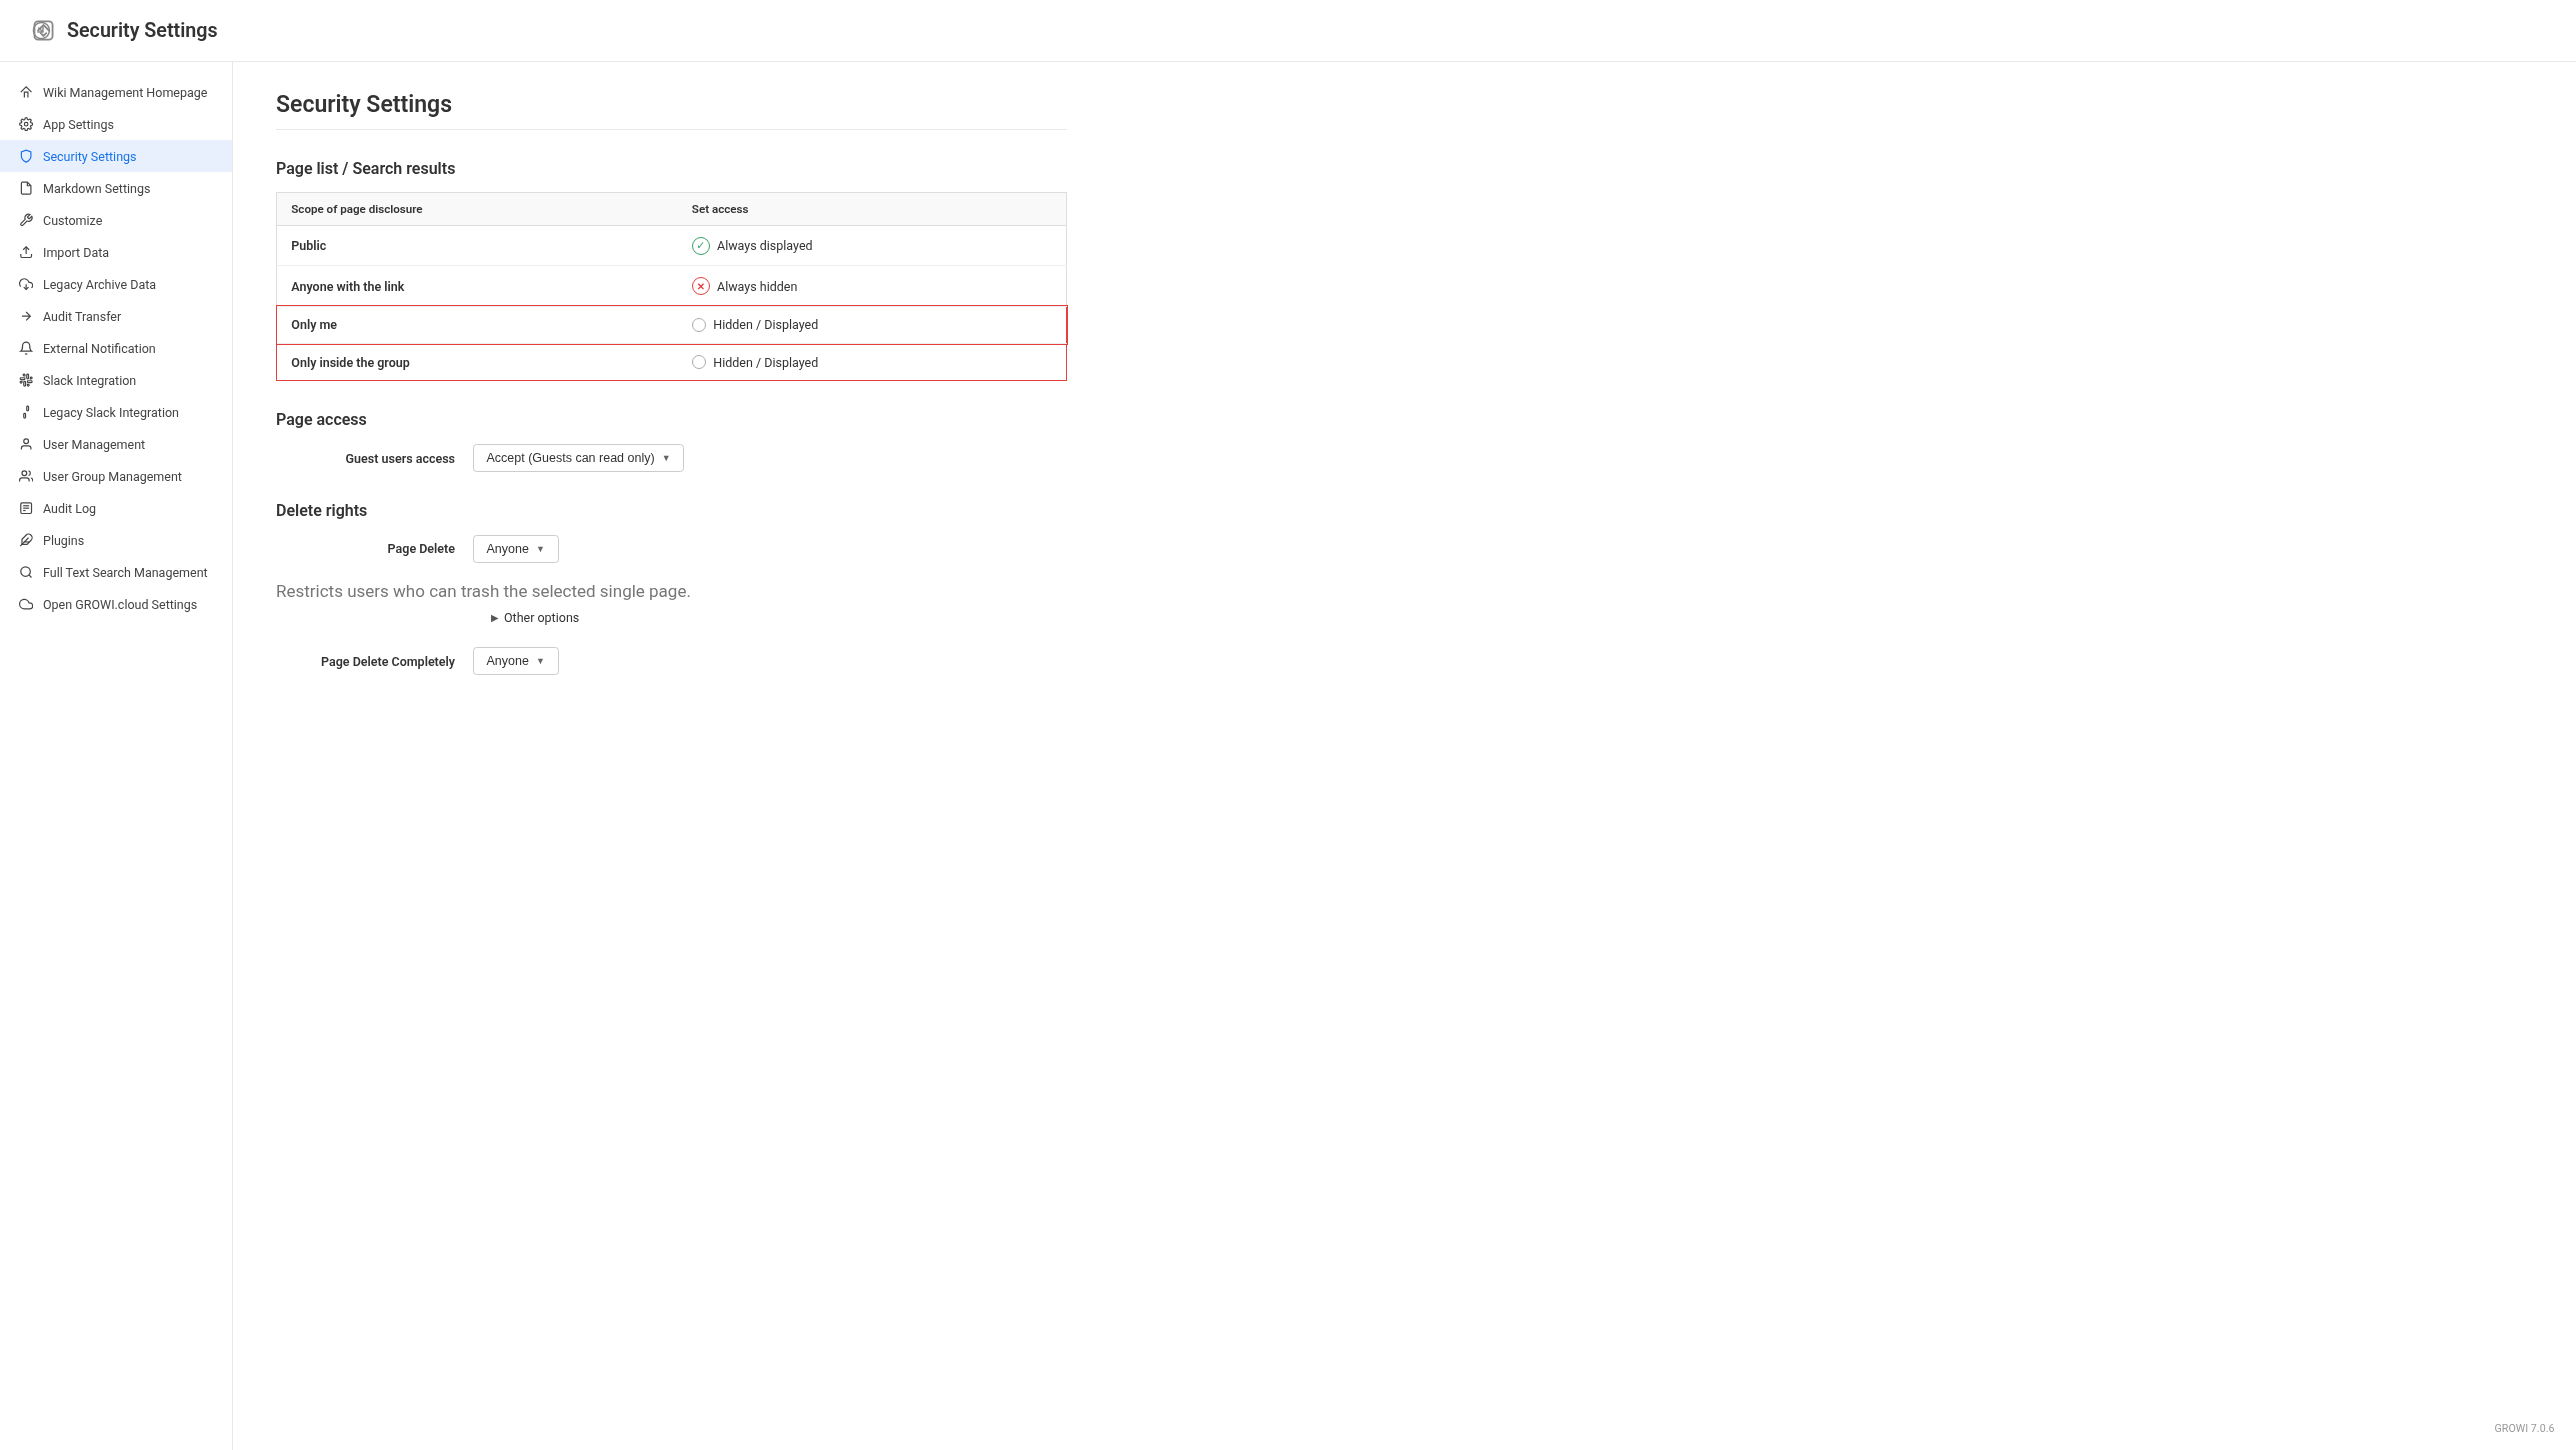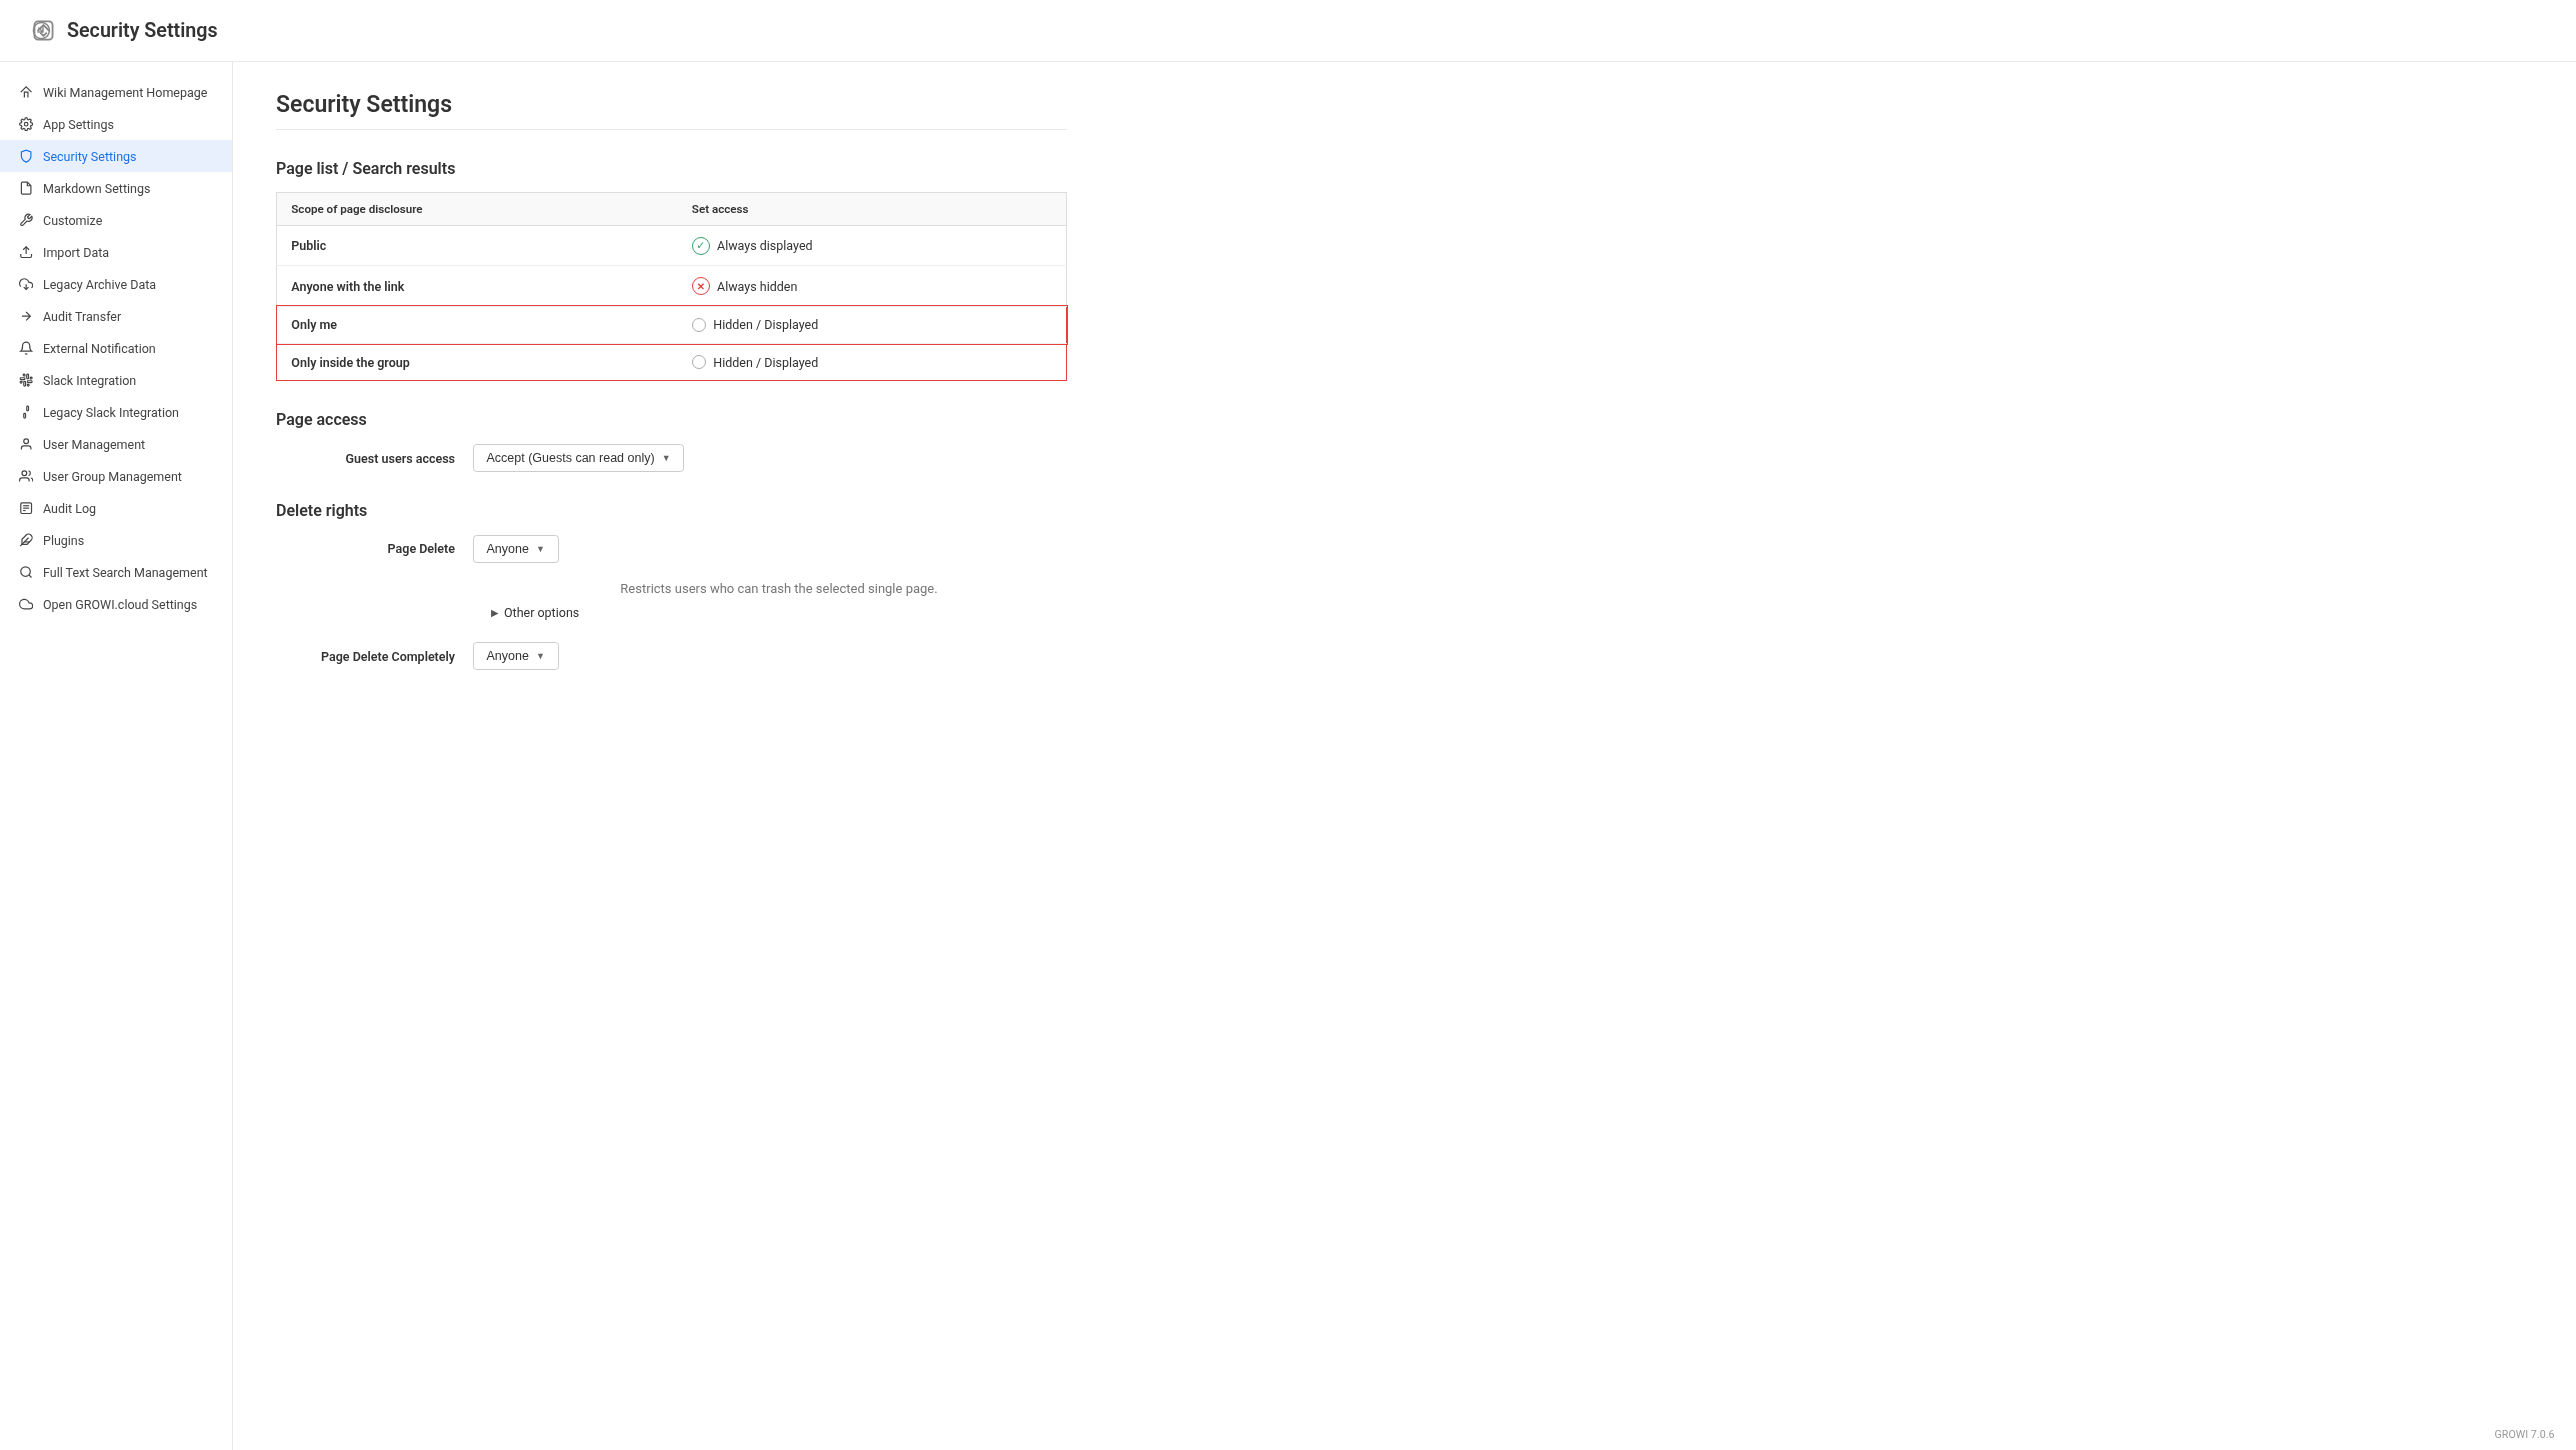--- a/index.html
+++ b/index.html
@@ -190,46 +190,44 @@
       cursor: pointer;
       font-size: 12.5px;
       color: #333;
     }
     .select-btn .chevron {
       font-size: 9px;
       color: #666;
     }
 
     .hint-text {
-      font-size: 13px;
+      font-size: 17px;
       color: #777;
       margin-top: 5.4px;
-      margin-left: 215px;
-      text-align: center;
     }
 
     .other-options {
       display: flex;
       align-items: center;
       gap: 5.4px;
       margin-left: 215px;
       margin-top: 9px;
       cursor: pointer;
       color: #333;
       font-size: 12.5px;
     }
     .chevron-right {
       font-size: 9.8px;
       color: #555;
     }
 
     
     .version-badge {
       position: fixed;
-      bottom: 9px;
+      bottom: 15px;
       right: 21.5px;
       font-size: 10.7px;
       color: #999;
     }
   </style>
 </head>
 <body>
 
 <div class="header">
   <svg class="header-logo" viewBox="0 0 32 32" fill="none" xmlns="http://www.w3.org/2000/svg">

